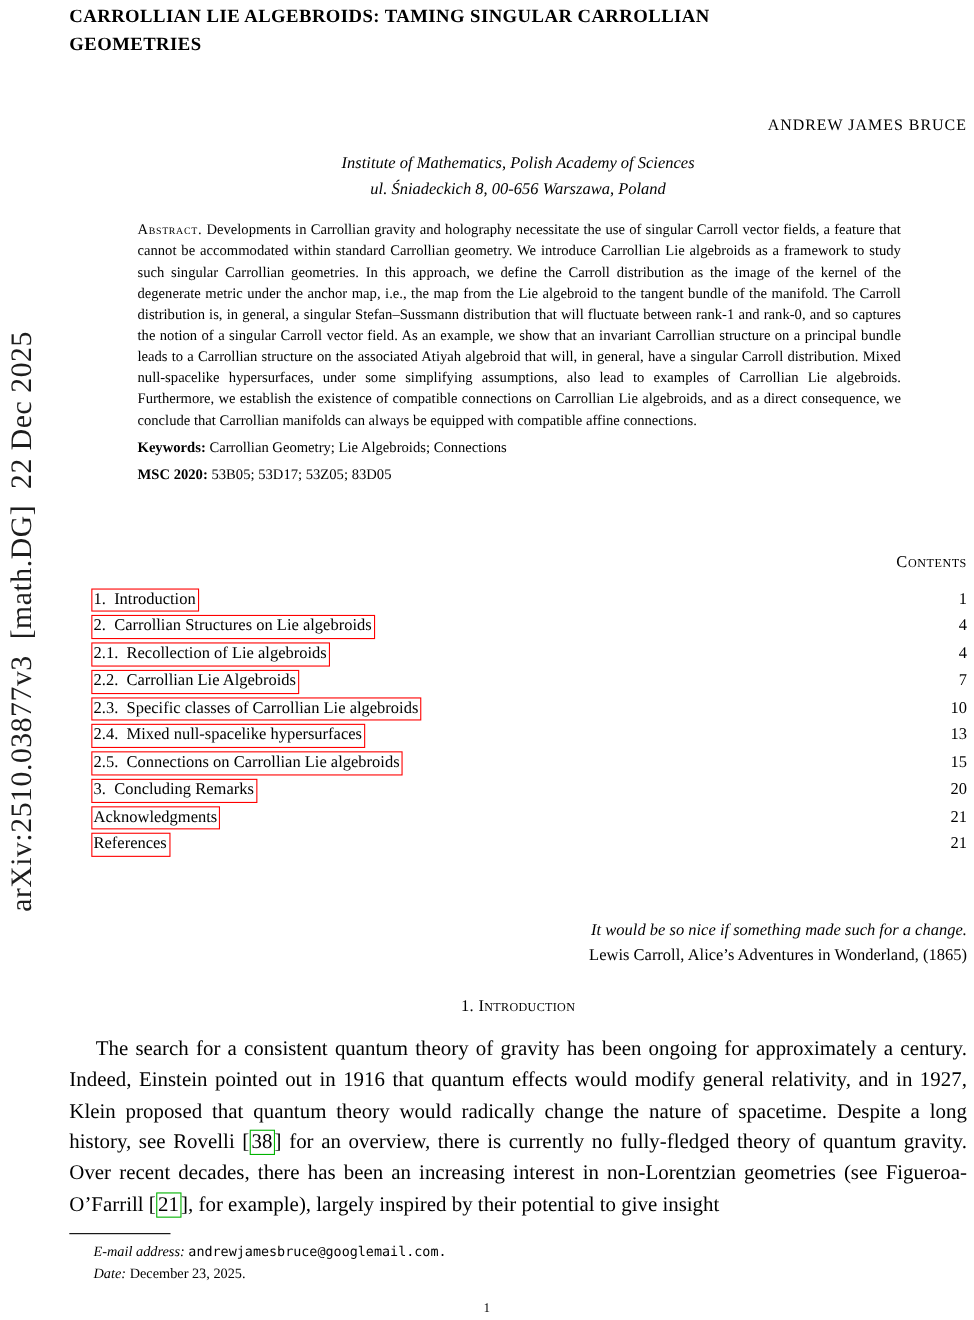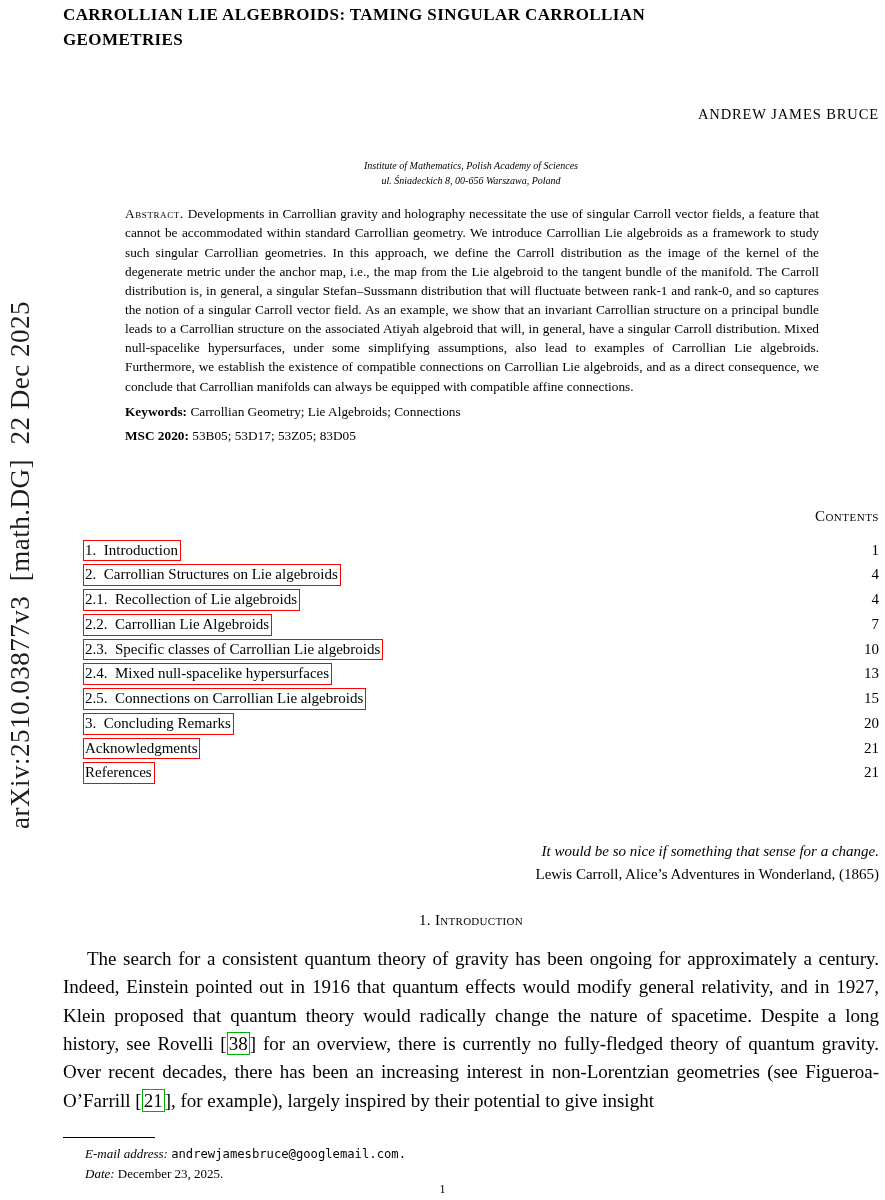--- a/index.html
+++ b/index.html
@@ -21,22 +21,22 @@
 
   .title {
     margin: 0; 
     font-size: 17px; font-weight: bold; line-height: 1.45; letter-spacing: 0.4px;
   }
   .author {
     margin-top: 54px; text-align: right;
     font-size: 14.5px; letter-spacing: 0.9px;
   }
   .affiliation {
-    margin-top: 35px; text-align: center;
-    font-style: italic; font-size: 10px; line-height: 1.5;
+    margin-top: 15px; text-align: center;
+    font-style: italic; font-size: 15px; line-height: 1.5;
   }
 
   .abstract-block { margin: 16px 60px 0 62px; }
   .abstract {
     margin: 0; font-size: 13.3px; line-height: 1.44; text-align: justify;
   }
   .sc { font-variant: small-caps; }
   .abstract-label { letter-spacing: 0.6px; }
   .meta-line { margin: 8px 0 0; font-size: 13.3px; }
 
@@ -64,21 +64,21 @@
   }
   .body-par {
     margin: 16px 0 0; font-size: 19px; line-height: 1.49;
     text-align: justify; text-indent: 24px;
   }
   .cite {
     border: 1px solid var(--cite_box, #00b300);
     padding: 0 1px; cursor: pointer;
   }
 
-  .footnote { position: absolute; left: 63px; bottom: 16px; font-size: 13px; line-height: 1.55; }
+  .footnote { position: absolute; left: 63px; bottom: 32px; font-size: 13px; line-height: 1.55; }
   .footnote-rule { width: 92px; border-top: 1px solid #000; margin-bottom: 6px; }
   .footnote-line { padding-left: 22px; }
   .footnote-line code { font-family: "DejaVu Sans Mono", monospace; font-size: 12.2px; }
   .footnote-line i { font-style: italic; }
 
   .page-number {
     position: absolute; bottom: 3px; left: 0; right: 0;
     text-align: center; font-size: 12px;
   }
 </style>
@@ -143,21 +143,21 @@
       <span class="toc-link">Acknowledgments</span>
       <span class="toc-page">21</span>
     </div>
     <div class="toc-row">
       <span class="toc-link">References</span>
       <span class="toc-page">21</span>
     </div>
   </div>
 
   <div class="epigraph">
-    <div class="epigraph-quote">It would be so nice if something that sense for a change.</div>
+    <div class="epigraph-quote">It would be so nice if something made such for a change.</div>
     <div class="epigraph-attribution">Lewis Carroll, Alice’s Adventures in Wonderland, (1865)</div>
   </div>
 
   <h2 class="section-heading sc">1. Introduction</h2>
 
   <p class="body-par"><span>The search for a consistent quantum theory of gravity has been ongoing for approximately a century. Indeed, Einstein pointed out in 1916 that quantum effects would modify general relativity, and in 1927, Klein proposed that quantum theory would radically change the nature of spacetime. Despite a long history, see Rovelli [</span><span class="cite">38</span><span>] for an overview, there is currently no fully-fledged theory of quantum gravity. Over recent decades, there has been an increasing interest in non-Lorentzian geometries (see Figueroa-O’Farrill [</span><span class="cite">21</span><span>], for example), largely inspired by their potential to give insight</span></p>
 
   <div class="footnote">
     <div class="footnote-rule"></div>
     <div class="footnote-line"><i>E-mail address:</i> <code>andrewjamesbruce@googlemail.com.</code></div>

